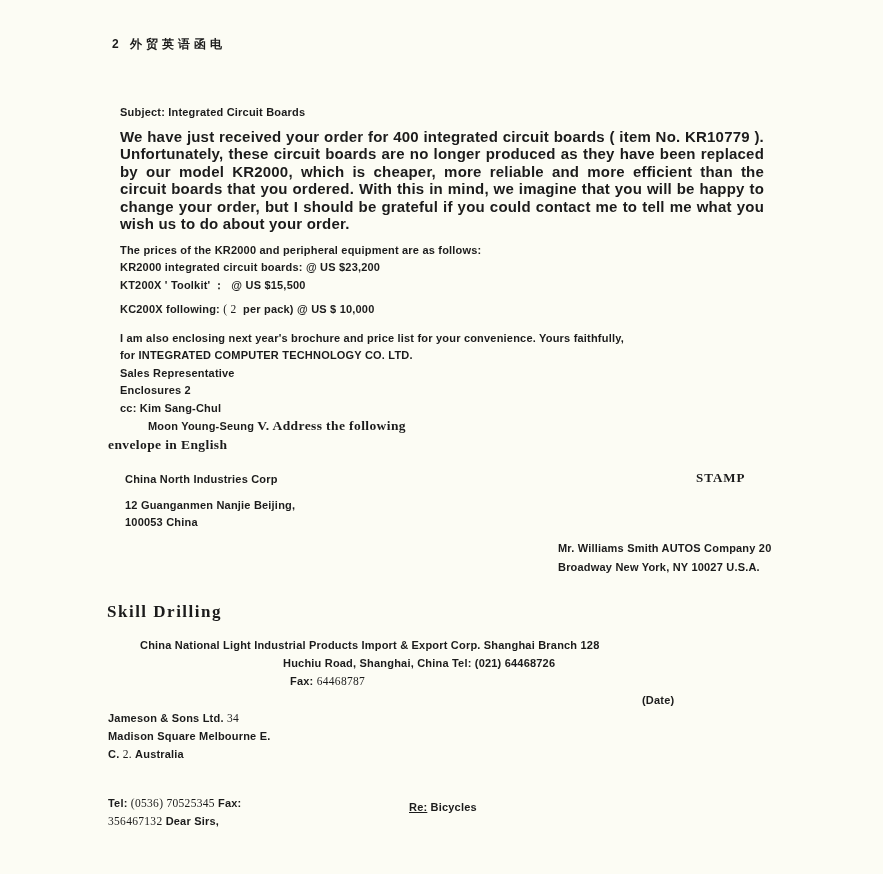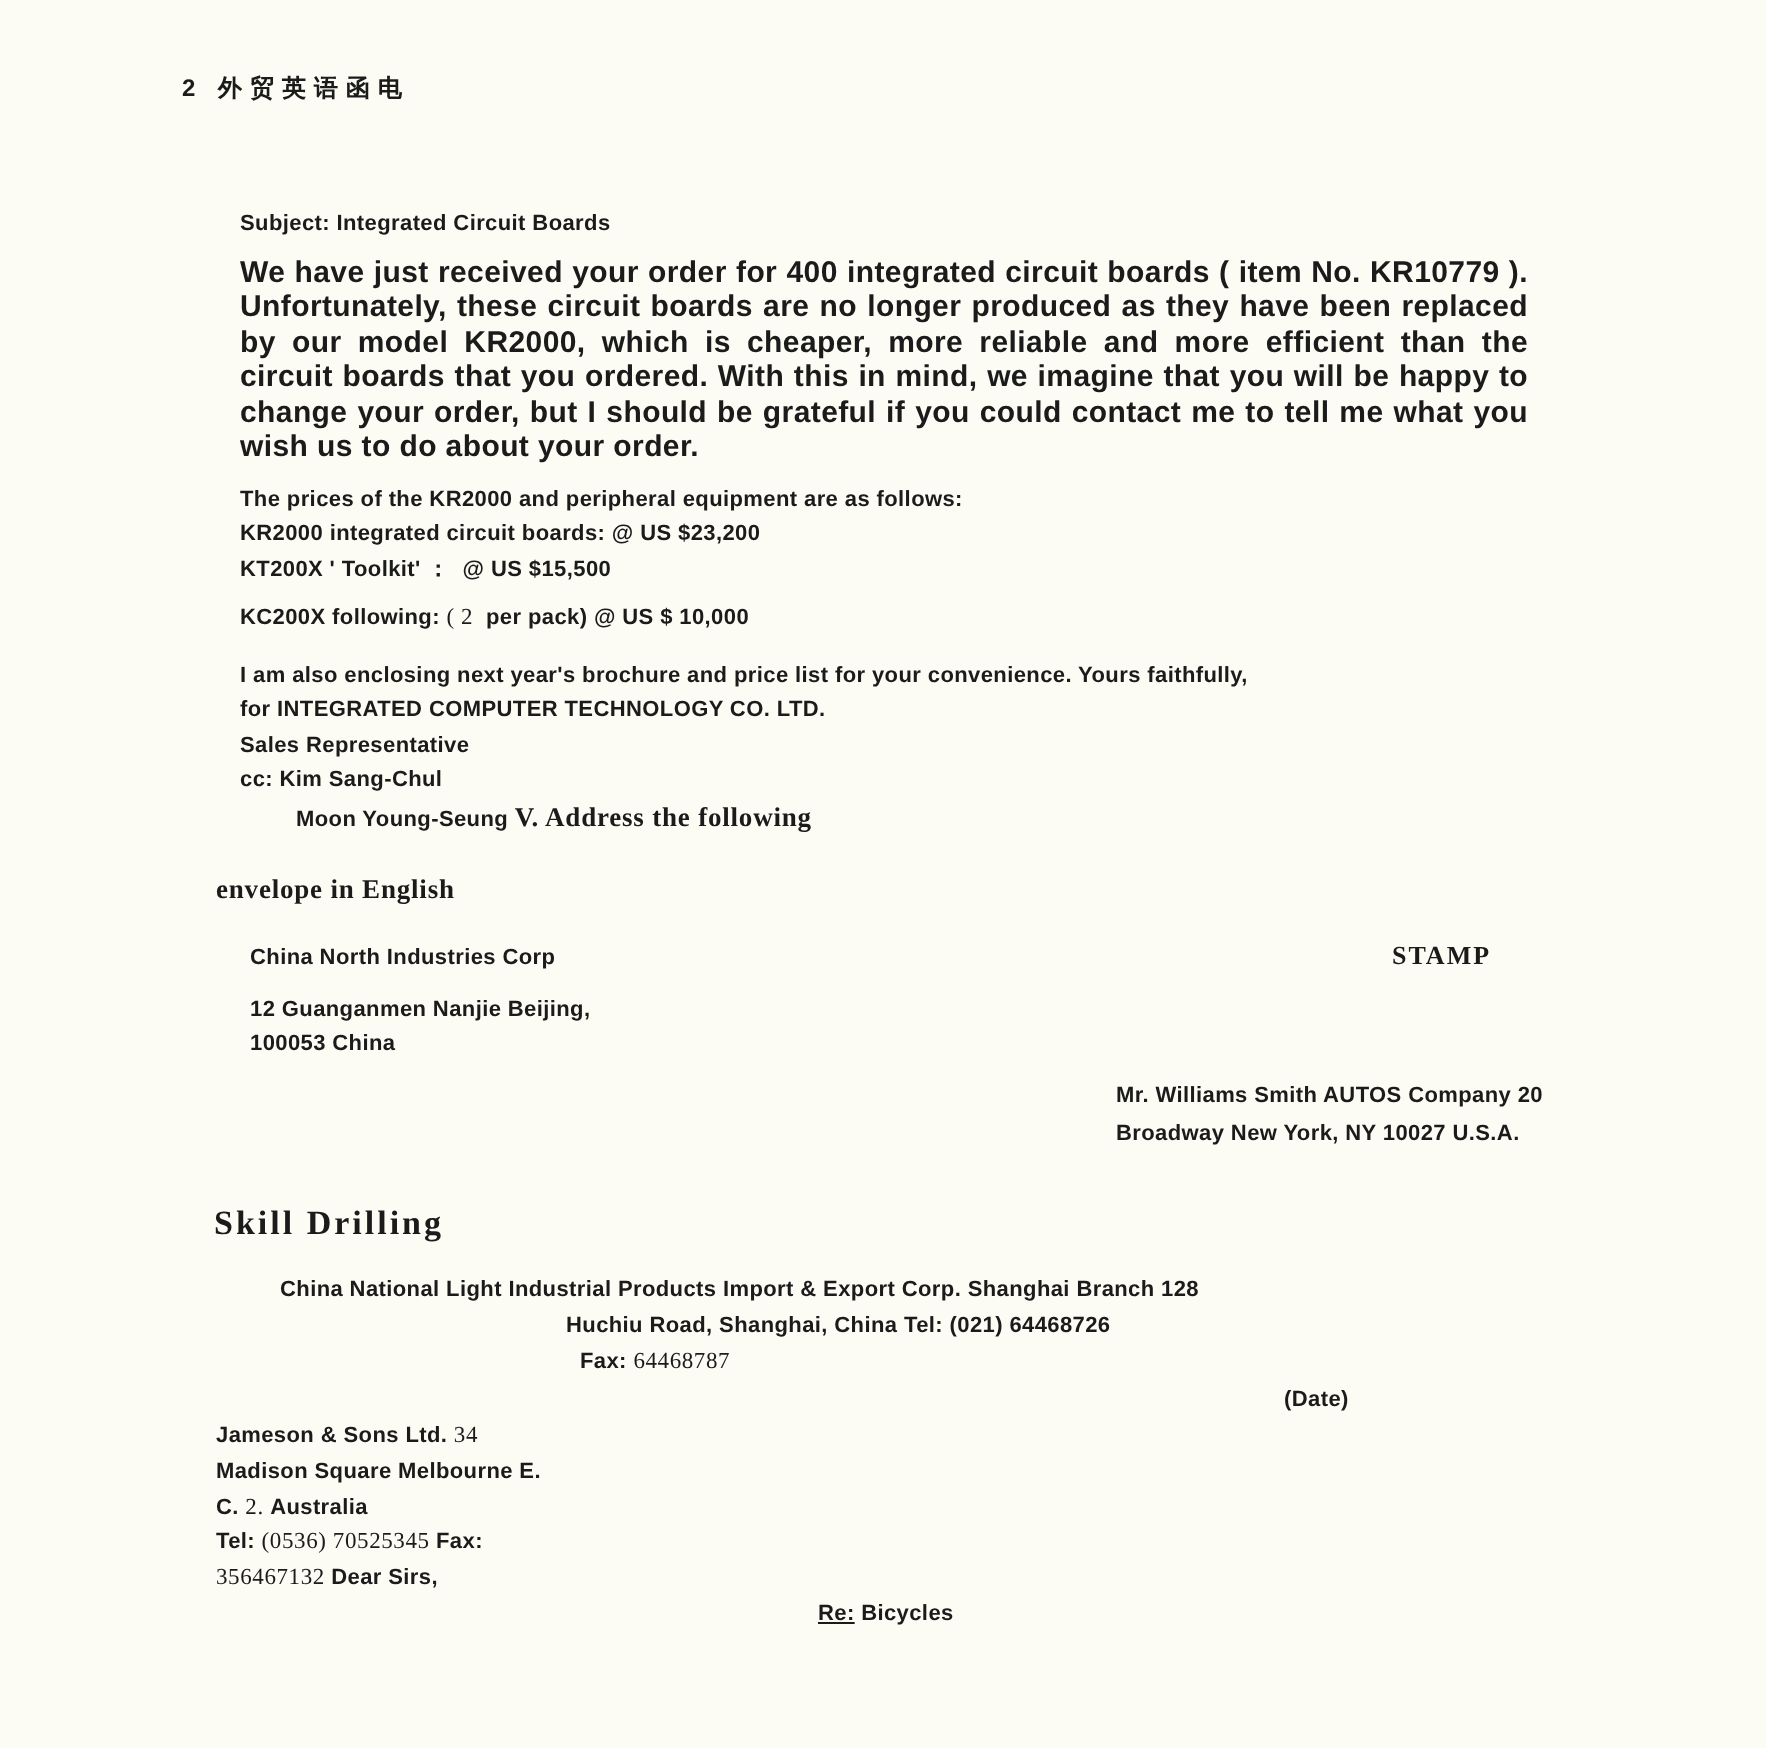--- a/index.html
+++ b/index.html
@@ -8,21 +8,21 @@
     width:883px;height:874px;
     background:#fcfcf4;
     color:#1b1b1b;
     overflow:hidden;
     font-family:"Liberation Sans", sans-serif;
   }
   .abs{position:absolute;}
   .line{font-family:"Liberation Sans", sans-serif;font-weight:600;font-size:11px;line-height:17.5px;letter-spacing:0.2px;white-space:pre-wrap;}
   .serif{font-family:"Liberation Serif", serif;font-weight:normal;font-size:11.5px;letter-spacing:0.3px;}
   .page-header{
-    position:absolute;left:91px;top:36px;
+    position:absolute;left:112px;top:36px;
     font-size:12px;font-weight:600;letter-spacing:4px;
   }
   .letter{position:absolute;left:120px;top:104px;width:644px;}
   .letter .subject{margin:0;}
   .letter .para{
     margin:6px 0 0 0;
     text-align:justify;
     font-family:"Liberation Sans", sans-serif;font-weight:600;font-size:15px;line-height:17.5px;letter-spacing:0.2px;
   }
   .mt9{margin-top:9px;}
@@ -46,20 +46,21 @@
   <section class="letter">
     <div class="line subject">Subject: Integrated Circuit Boards</div>
     <p class="para">We have just received your order for 400 integrated circuit boards ( item No. KR10779 ). Unfortunately, these circuit boards are no longer produced as they have been replaced by our model KR2000, which is cheaper, more reliable and more efficient than the circuit boards that you ordered. With this in mind, we imagine that you will be happy to change your order, but I should be grateful if you could contact me to tell me what you wish us to do about your order.</p>
     <div class="line mt9">The prices of the KR2000 and peripheral equipment are as follows:</div>
     <div class="line">KR2000 integrated circuit boards: @ US $23,200</div>
     <div class="line">KT200X ' Toolkit' ：  @ US $15,500</div>
     <div class="line mt7"><span>KC200X following: </span><span class="serif">( 2 </span><span> per pack) @ US $ 10,000</span></div>
     <div class="line mt11">I am also enclosing next year's brochure and price list for your convenience. Yours faithfully,</div>
     <div class="line">for INTEGRATED COMPUTER TECHNOLOGY CO. LTD.</div>
     <div class="line">Sales Representative</div>
+    <div class="line">Enclosures 2</div>
     <div class="line">cc: Kim Sang-Chul</div>
     <div class="line indent"><span>Moon Young-Seung </span><span class="vhead">V. Address the following</span></div>
   </section>
 
   <div class="abs vhead" style="left:108px;top:437px;">envelope in English</div>
 
   <div class="abs" style="left:125px;top:471px;">
     <div class="line">China North Industries Corp</div>
     <div class="line" style="margin-top:8px;">12 Guanganmen Nanjie Beijing,</div>
     <div class="line">100053 China</div>
@@ -77,19 +78,19 @@
   <div class="abs line" style="left:140px;top:637px;">China National Light Industrial Products Import &amp; Export Corp. Shanghai Branch 128</div>
   <div class="abs line" style="left:283px;top:655px;">Huchiu Road, Shanghai, China Tel: (021) 64468726</div>
   <div class="abs line" style="left:290px;top:673px;"><span>Fax: </span><span class="serif">64468787</span></div>
 
   <div class="abs line" style="left:642px;top:692px;">(Date)</div>
 
   <div class="abs" style="left:108px;top:710px;">
     <div class="line" style="line-height:17.8px;"><span>Jameson &amp; Sons Ltd. </span><span class="serif">34</span></div>
     <div class="line" style="line-height:17.8px;">Madison Square Melbourne E.</div>
     <div class="line" style="line-height:17.8px;"><span>C. </span><span class="serif">2. </span><span>Australia</span></div>
-    <div class="line" style="line-height:17.8px;"><span>Tel: </span><span class="serif">(0536) 70525345 </span><span>Fax:</span></div>
+    <div class="line" style="line-height:17.8px;margin-top:32px;"><span>Tel: </span><span class="serif">(0536) 70525345 </span><span>Fax:</span></div>
     <div class="line" style="line-height:17.8px;"><span class="serif">356467132 </span><span>Dear Sirs,</span></div>
   </div>
 
   <div class="abs line" style="left:409px;top:799px;"><span class="re-underline">Re:</span><span> Bicycles</span></div>
 
 </div>
 
 </body></html>

